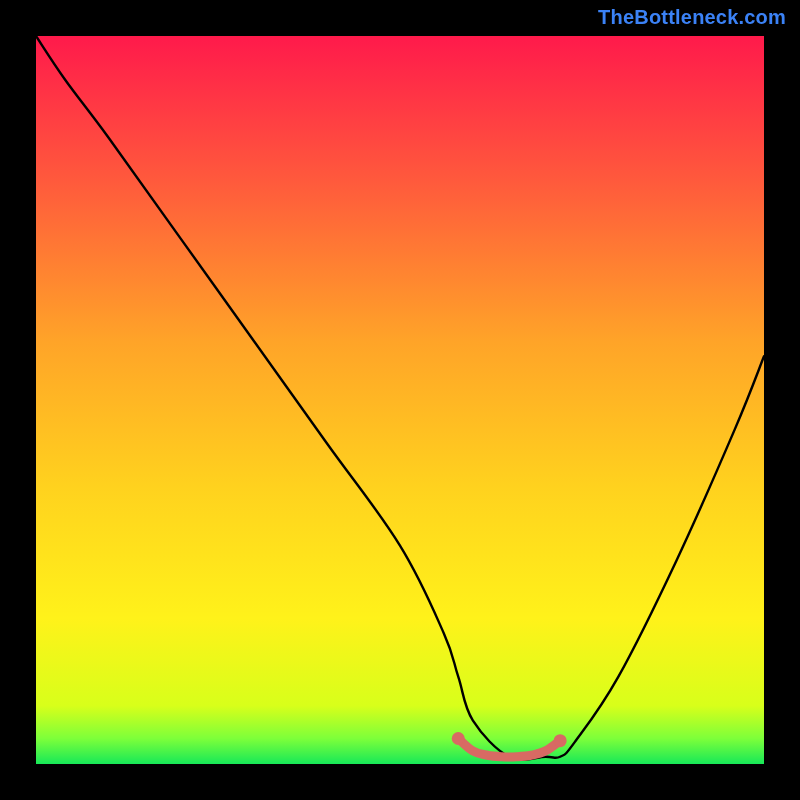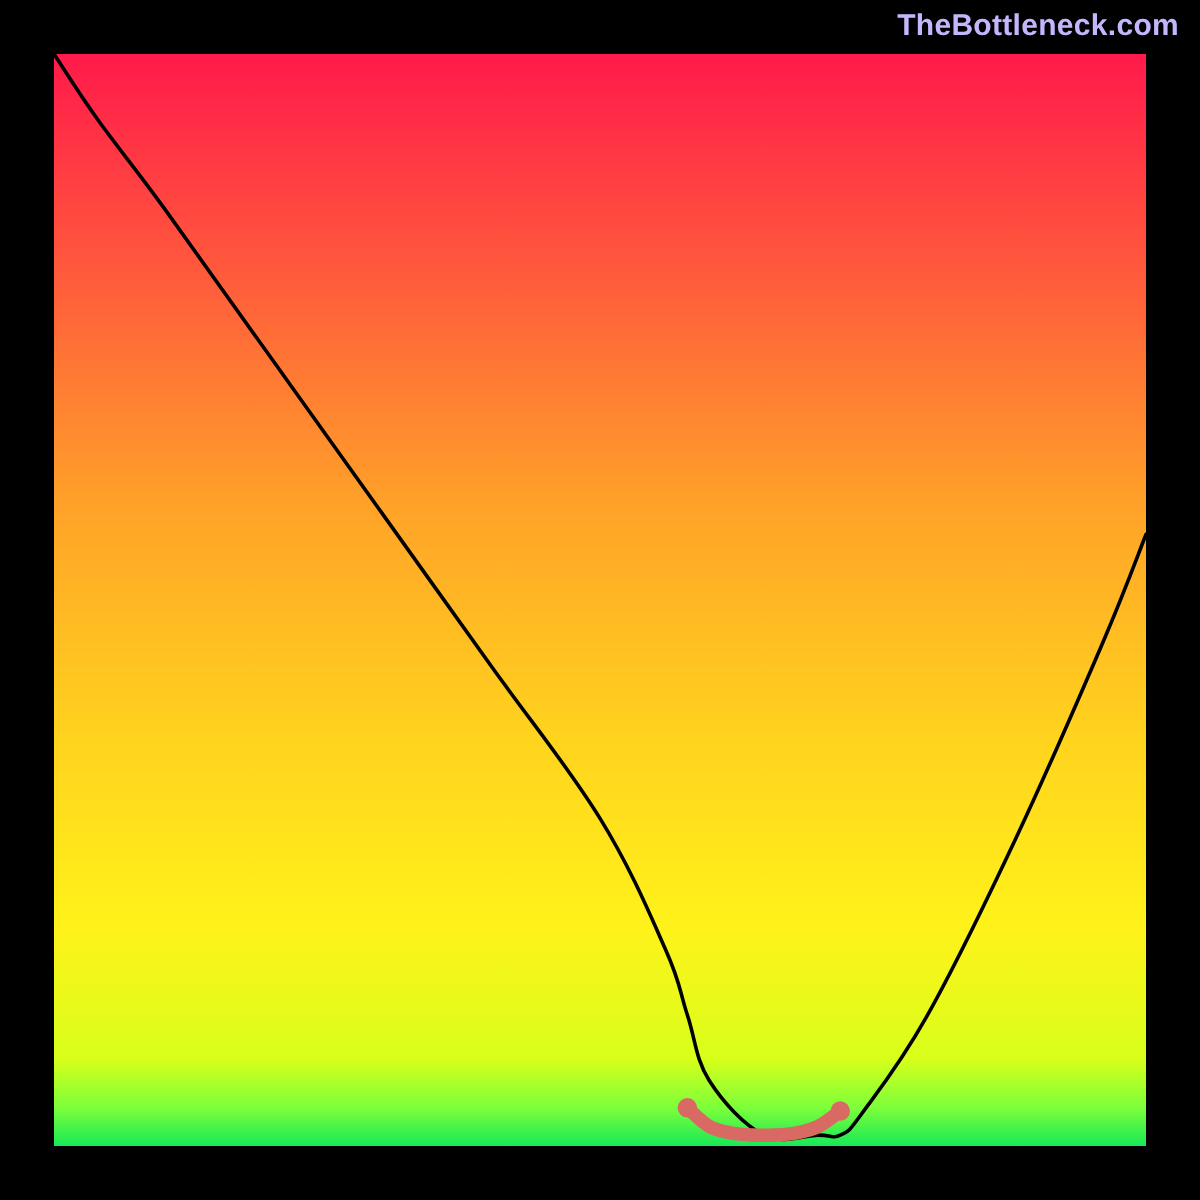--- a/index.html
+++ b/index.html
@@ -18,21 +18,21 @@
     width: 728px;
     height: 728px;
     background: #000;
   }
   .watermark {
     position: absolute;
     top: 6px;
     right: 14px;
     font-size: 20px;
     font-weight: 600;
-    color: #c4b5fd;
+    color: #3b82f6;
     letter-spacing: 0.2px;
     user-select: none;
   }
   svg {
     display: block;
   }
 </style>
 </head>
 <body>
 

